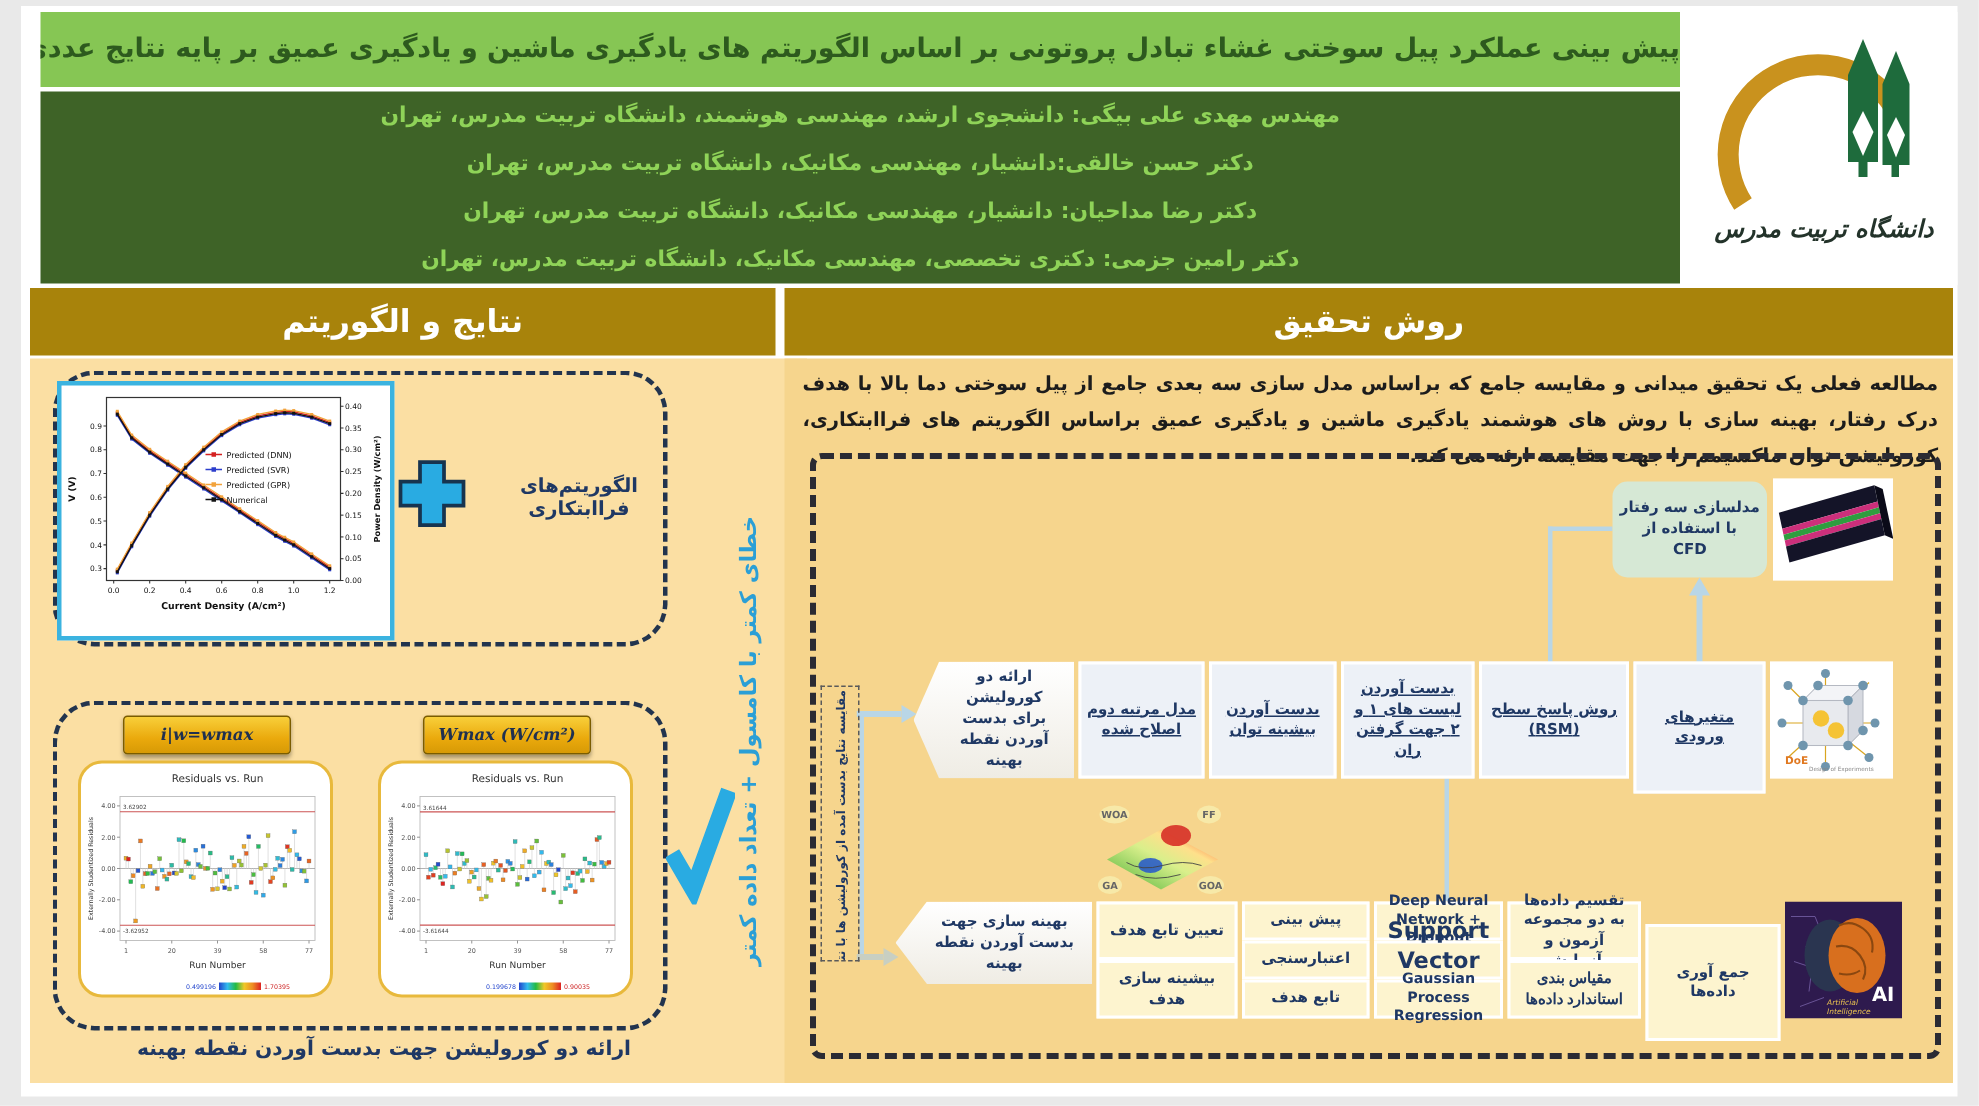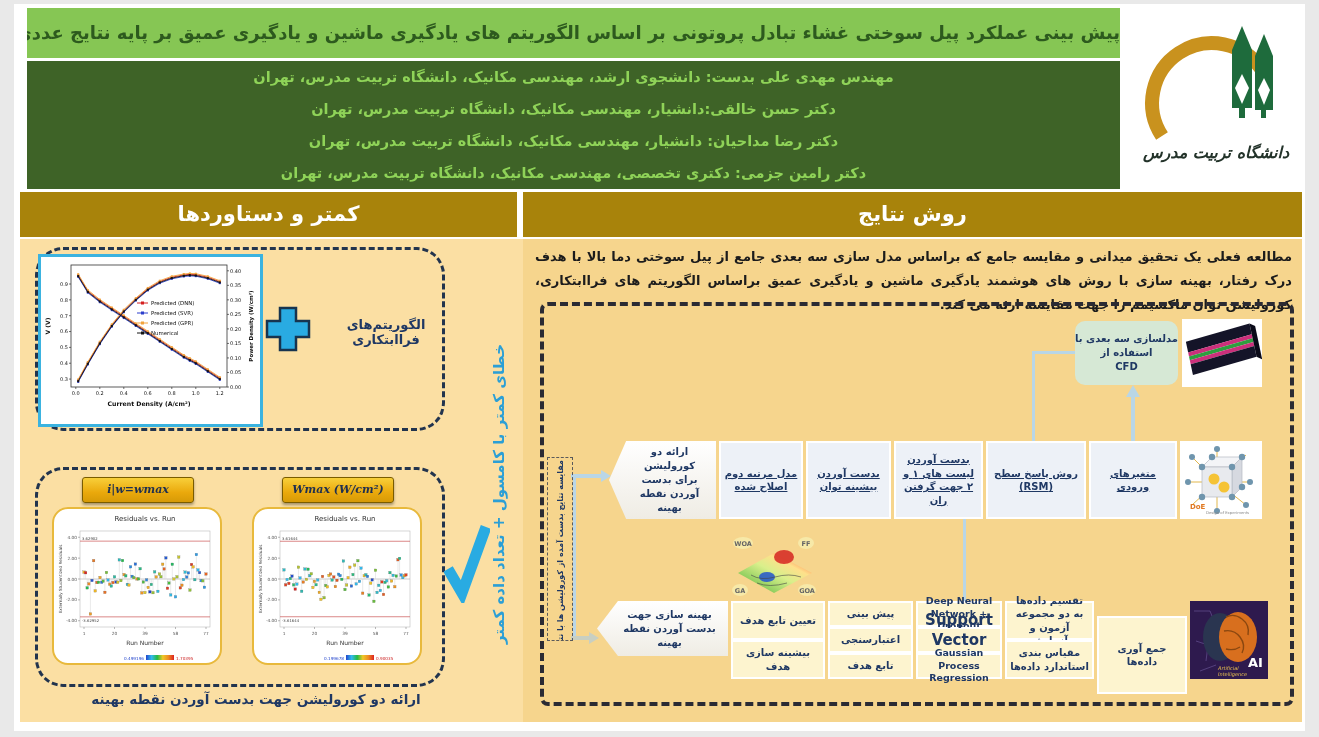--- a/index.html
+++ b/index.html
@@ -51,43 +51,43 @@
 </style>
 </head>
 <body>
 
 <div id="stage">
  <div id="poster">
 
   <div class="abs rtl" id="title-bar">پیش بینی عملکرد پیل سوختی غشاء تبادل پروتونی بر اساس الگوریتم های یادگیری ماشین و یادگیری عمیق بر پایه نتایج عددی</div>
 
   <div class="abs" id="author-box">
-    <div class="author rtl">مهندس مهدی علی بدست: دانشجوی ارشد، مهندسی مکانیک، دانشگاه تربیت مدرس، تهران</div>
+    <div class="author rtl">مهندس مهدی علی بیگی: دانشجوی ارشد، مهندسی هوشمند، دانشگاه تربیت مدرس، تهران</div>
     <div class="author rtl">دکتر حسن خالقی:دانشیار، مهندسی مکانیک، دانشگاه تربیت مدرس، تهران</div>
     <div class="author rtl">دکتر رضا مداحیان: دانشیار، مهندسی مکانیک، دانشگاه تربیت مدرس، تهران</div>
     <div class="author rtl">دکتر رامین جزمی: دکتری تخصصی، مهندسی مکانیک، دانشگاه تربیت مدرس، تهران</div>
   </div>
 
   <div class="abs" id="logo-area">
     <svg width="181" height="182" viewBox="0 0 181 182">
       <path d="M 38 128 A 54 54 0 0 1 138 62" stroke="#c9921e" stroke-width="14" fill="none"></path>
       <g>
         <polygon points="118,18 128,42 128,100 108,100 108,42" fill="#1e6b3c"></polygon>
         <polygon points="118,66 125,80 118,96 111,80" fill="#ffffff"></polygon>
         <polygon points="140,26 149,48 149,102 131,102 131,48" fill="#1e6b3c"></polygon>
         <polygon points="140,70 146,82 140,97 134,82" fill="#ffffff"></polygon>
         <rect x="115" y="100" width="6" height="10" fill="#1e6b3c"></rect>
         <rect x="137" y="102" width="5" height="8" fill="#1e6b3c"></rect>
       </g>
       <text x="92" y="150" text-anchor="middle" font-size="16" font-style="italic" font-weight="bold" fill="#23332a" direction="rtl">دانشگاه تربیت مدرس</text>
     </svg>
   </div>
 
-  <div class="abs gold-header rtl" id="left-header">کمتر و دستاوردها</div>
-  <div class="abs gold-header rtl" id="right-header">روش نتایج</div>
+  <div class="abs gold-header rtl" id="left-header">نتایج و الگوریتم</div>
+  <div class="abs gold-header rtl" id="right-header">روش تحقیق</div>
 
   <div class="abs" id="left-panel">
     <div class="abs dashedbox" style="left:15px;top:8px;width:410px;height:184px;"></div>
 
     <svg class="abs" id="chart1" viewBox="0 0 219 167">
           <rect x="30" y="8" width="156" height="122" fill="none" stroke="#333" stroke-width="0.8"></rect>
           <line x1="28" y1="122.07792207792208" x2="30" y2="122.07792207792208" stroke="#333" stroke-width="0.7"></line>
           <text x="27" y="123.87792207792208" font-size="5" text-anchor="end" fill="#111">0.3</text>
           <line x1="28" y1="106.23376623376623" x2="30" y2="106.23376623376623" stroke="#333" stroke-width="0.7"></line>
           <text x="27" y="108.03376623376623" font-size="5" text-anchor="end" fill="#111">0.4</text>
@@ -704,21 +704,21 @@
     <svg class="abs" style="left:48px;top:230px;" width="40" height="14" viewBox="0 0 40 14">
       <line x1="0" y1="7" x2="30" y2="7" stroke="#b9d6e6" stroke-width="4"></line>
       <polygon points="30,1 30,13 40,7" fill="#b9d6e6"></polygon>
     </svg>
     <svg class="abs" style="left:48px;top:392px;" width="28" height="14" viewBox="0 0 28 14">
       <line x1="0" y1="7" x2="18" y2="7" stroke="#c8cfc2" stroke-width="4"></line>
       <polygon points="18,1 18,13 28,7" fill="#c8cfc2"></polygon>
     </svg>
 
     <div class="abs rtl" id="cfd-box">
-      <span>مدلسازی سه بعدی با استفاده از</span>
+      <span>مدلسازی سه رفتار با استفاده از</span>
       <span>CFD</span>
     </div>
     <svg class="abs imgbox" style="left:659px;top:80px;" width="80" height="68" viewBox="0 0 80 68">
       <rect x="0" y="0" width="80" height="68" fill="#ffffff"></rect>
       <g transform="rotate(-12 40 34) skewY(-4)">
         <rect x="7" y="16" width="66" height="11" fill="#141428"></rect>
         <rect x="7" y="27" width="66" height="4" fill="#cc2f7b"></rect>
         <rect x="7" y="31" width="66" height="4" fill="#2e9e3f"></rect>
         <rect x="7" y="35" width="66" height="4" fill="#cc2f7b"></rect>
         <rect x="7" y="39" width="66" height="11" fill="#141428"></rect>
@@ -755,21 +755,21 @@
             <circle cx="37" cy="70" r="3"></circle>
             <circle cx="12" cy="16" r="3"></circle>
         <circle cx="66" cy="64" r="3"></circle>
       </g>
       <circle cx="34" cy="38" r="5.5" fill="#f5c335"></circle>
           <circle cx="44" cy="46" r="5.5" fill="#f5c335"></circle>
       <text x="10" y="68" font-size="7" font-weight="bold" fill="#e07820">DoE</text>
       <text x="26" y="73" font-size="3.8" fill="#888888">Design of Experiments</text>
     </svg>
 
-    <div class="fbox r1 rtl" style="left:566px;top:202px;width:88px;height:78px;">متغیرهای ورودی</div>
+    <div class="fbox r1 rtl" style="left:566px;top:202px;width:88px;height:88px;">متغیرهای ورودی</div>
     <div class="fbox r1 rtl" style="left:463px;top:202px;width:100px;height:78px;">روش پاسخ سطح (RSM)</div>
     <div class="fbox r1 rtl" style="left:371px;top:202px;width:89px;height:78px;">بدست آوردن لیست های ۱ و ۲ جهت گرفتن ران</div>
     <div class="fbox r1 rtl" style="left:196px;top:202px;width:84px;height:78px;">مدل مرتبه دوم اصلاح شده</div>
     <div class="fbox r1 rtl" style="left:283px;top:202px;width:85px;height:78px;">بدست آوردن بیشینه توان</div>
     <div class="pent rtl" style="left:86px;top:202px;width:107px;height:78px;">ارائه دو کورولیشن برای بدست آوردن نقطه بهینه</div>
 
     <svg class="abs" style="left:208px;top:296px;" width="86" height="62" viewBox="0 0 86 62">
       <defs>
         <linearGradient id="wgrad" x1="0" y1="1" x2="1" y2="0">
           <stop offset="0" stop-color="#1a9850"></stop>
@@ -811,21 +811,21 @@
             <path d="M34,30 q10,-2 16,6 q6,8 2,16"></path>
         <path d="M36,48 q8,2 14,-2"></path>
       </g>
       <text x="58" y="66" font-size="13" font-weight="bold" fill="#ffffff">AI</text>
       <text x="28" y="69" font-size="5" font-style="italic" fill="#e8c050">Artificial</text>
       <text x="28" y="75" font-size="5" font-style="italic" fill="#e8c050">Intelligence</text>
     </svg>
 
     <div class="fbox r2 rtl" style="left:574px;top:377px;width:90px;height:78px;">جمع آوری داده‌ها</div>
     <div class="fbox r2 rtl" style="left:482px;top:362px;width:89px;height:39px;">تقسیم داده‌ها به دو مجموعه آزمون و آزمایش</div>
-    <div class="fbox r2 rtl" style="left:482px;top:401px;width:89px;height:39px;">مقیاس بندی استاندارد داده‌ها</div>
+    <div class="fbox r2 rtl" style="left:482px;top:401px;width:89px;height:39px;font-family:Liberation Serif, serif;">مقیاس بندی استاندارد داده‌ها</div>
     <div class="fbox r2" style="left:393px;top:362px;width:86px;height:26px;font-size:9.5px;">Deep Neural Network + Dropout</div>
     <div class="fbox r2" style="left:393px;top:388px;width:86px;height:26px;font-size:15px;">Support Vector Machine</div>
     <div class="fbox r2" style="left:393px;top:414px;width:86px;height:26px;font-size:9.5px;">Gaussian Process Regression</div>
     <div class="fbox r2 rtl" style="left:305px;top:362px;width:85px;height:26px;">پیش بینی</div>
     <div class="fbox r2 rtl" style="left:305px;top:388px;width:85px;height:26px;">اعتبارسنجی</div>
     <div class="fbox r2 rtl" style="left:305px;top:414px;width:85px;height:26px;">تابع هدف</div>
     <div class="fbox r2 rtl" style="left:208px;top:362px;width:94px;height:39px;">تعیین تابع هدف</div>
     <div class="fbox r2 rtl" style="left:208px;top:401px;width:94px;height:39px;">بیشینه سازی هدف</div>
     <div class="pent rtl" style="left:74px;top:362px;width:131px;height:55px;">بهینه سازی جهت بدست آوردن نقطه بهینه</div>
 

